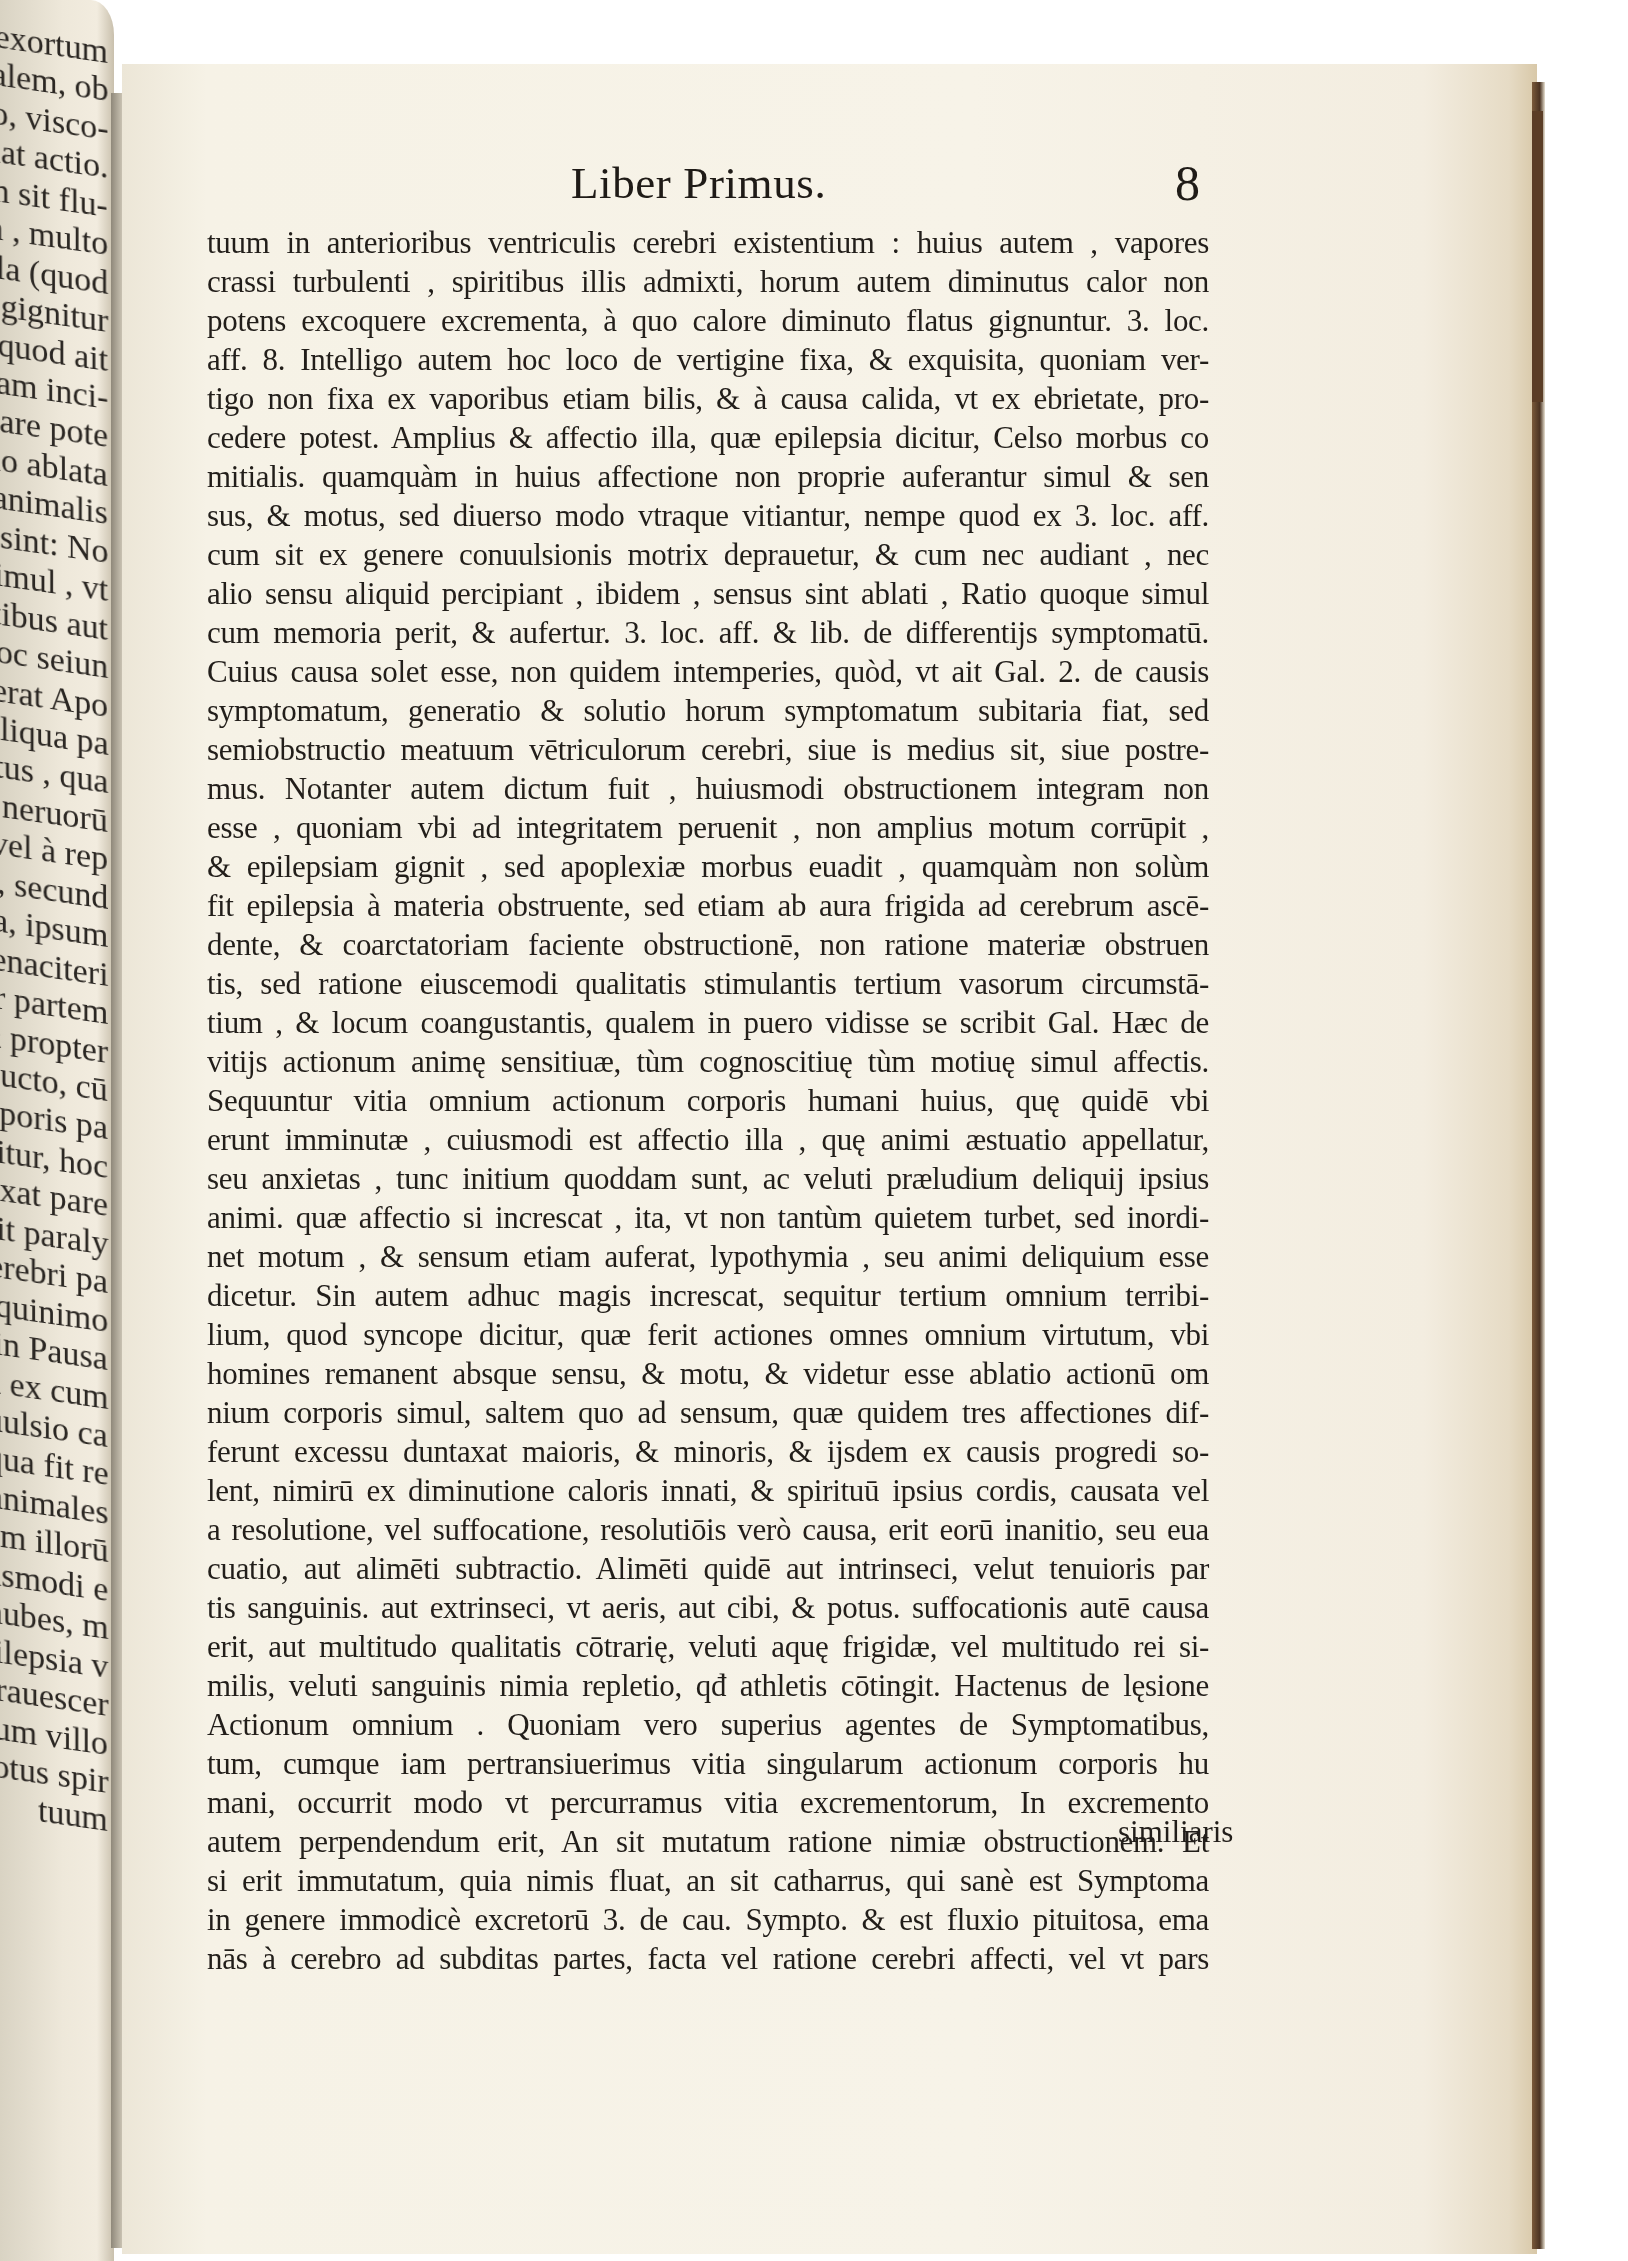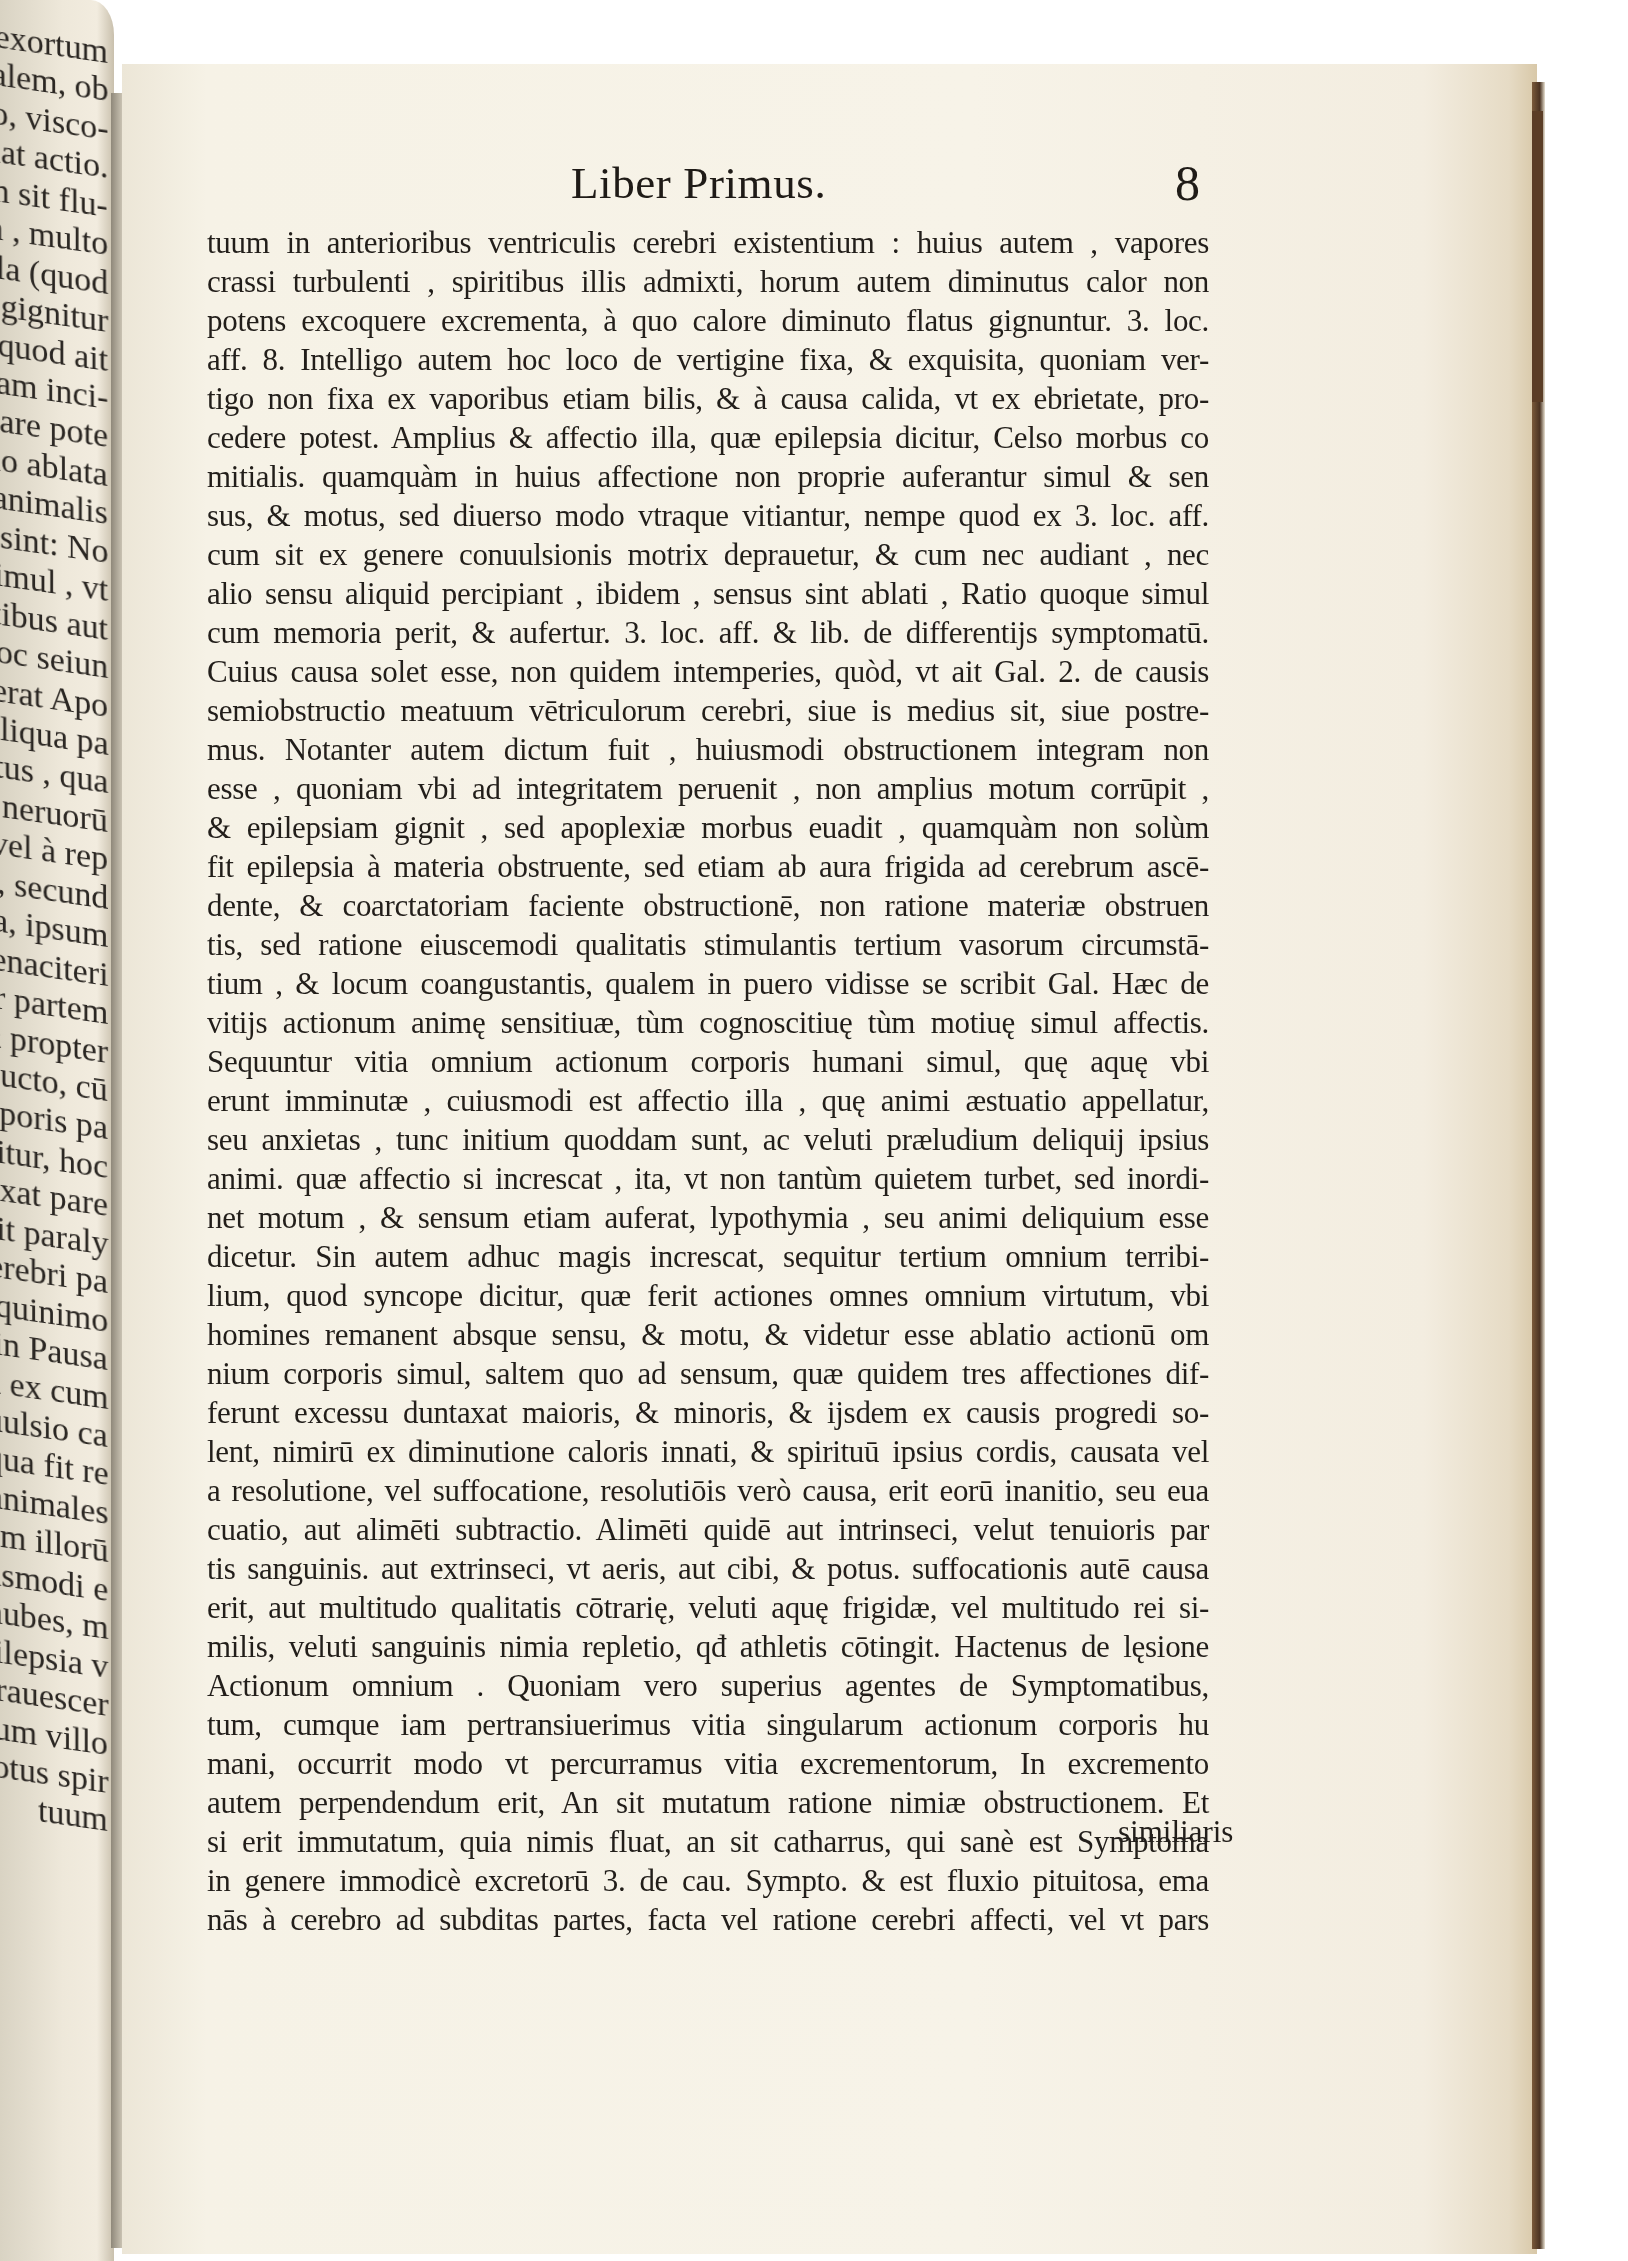--- a/index.html
+++ b/index.html
@@ -129,30 +129,31 @@
     <span class="line">potens excoquere excrementa, à quo calore diminuto flatus gignuntur. 3. loc.</span>
     <span class="line">aff. 8. Intelligo autem hoc loco de vertigine fixa, &amp; exquisita, quoniam ver-</span>
     <span class="line">tigo non fixa ex vaporibus etiam bilis, &amp; à causa calida, vt ex ebrietate, pro-</span>
     <span class="line">cedere potest. Amplius &amp; affectio illa, quæ epilepsia dicitur, Celso morbus co</span>
     <span class="line">mitialis. quamquàm in huius affectione non proprie auferantur simul &amp; sen</span>
     <span class="line">sus, &amp; motus, sed diuerso modo vtraque vitiantur, nempe quod ex 3. loc. aff.</span>
     <span class="line">cum sit ex genere conuulsionis motrix deprauetur, &amp; cum nec audiant , nec</span>
     <span class="line">alio sensu aliquid percipiant , ibidem , sensus sint ablati , Ratio quoque simul</span>
     <span class="line">cum memoria perit, &amp; aufertur. 3. loc. aff. &amp; lib. de differentijs symptomatū.</span>
     <span class="line">Cuius causa solet esse, non quidem intemperies, quòd, vt ait Gal. 2. de causis</span>
+    <span class="line">symptomatum, generatio &amp; solutio horum symptomatum subitaria fiat, sed</span>
     <span class="line">semiobstructio meatuum vētriculorum cerebri, siue is medius sit, siue postre-</span>
     <span class="line">mus. Notanter autem dictum fuit , huiusmodi obstructionem integram non</span>
     <span class="line">esse , quoniam vbi ad integritatem peruenit , non amplius motum corrūpit ,</span>
     <span class="line">&amp; epilepsiam gignit , sed apoplexiæ morbus euadit , quamquàm non solùm</span>
     <span class="line">fit epilepsia à materia obstruente, sed etiam ab aura frigida ad cerebrum ascē-</span>
     <span class="line">dente, &amp; coarctatoriam faciente obstructionē, non ratione materiæ obstruen</span>
     <span class="line">tis, sed ratione eiuscemodi qualitatis stimulantis tertium vasorum circumstā-</span>
     <span class="line">tium , &amp; locum coangustantis, qualem in puero vidisse se scribit Gal. Hæc de</span>
     <span class="line">vitijs actionum animę sensitiuæ, tùm cognoscitiuę tùm motiuę simul affectis.</span>
-    <span class="line">Sequuntur vitia omnium actionum corporis humani simul, quę aquę vbi</span>
+    <span class="line">Sequuntur vitia omnium actionum corporis humani huius, quę quidē vbi</span>
     <span class="line">erunt imminutæ , cuiusmodi est affectio illa , quę animi æstuatio appellatur,</span>
     <span class="line">seu anxietas , tunc initium quoddam sunt, ac veluti præludium deliquij ipsius</span>
     <span class="line">animi. quæ affectio si increscat , ita, vt non tantùm quietem turbet, sed inordi-</span>
     <span class="line">net motum , &amp; sensum etiam auferat, lypothymia , seu animi deliquium esse</span>
     <span class="line">dicetur. Sin autem adhuc magis increscat, sequitur tertium omnium terribi-</span>
     <span class="line">lium, quod syncope dicitur, quæ ferit actiones omnes omnium virtutum, vbi</span>
     <span class="line">homines remanent absque sensu, &amp; motu, &amp; videtur esse ablatio actionū om</span>
     <span class="line">nium corporis simul, saltem quo ad sensum, quæ quidem tres affectiones dif-</span>
     <span class="line">ferunt excessu duntaxat maioris, &amp; minoris, &amp; ijsdem ex causis progredi so-</span>
     <span class="line">lent, nimirū ex diminutione caloris innati, &amp; spirituū ipsius cordis, causata vel</span>

